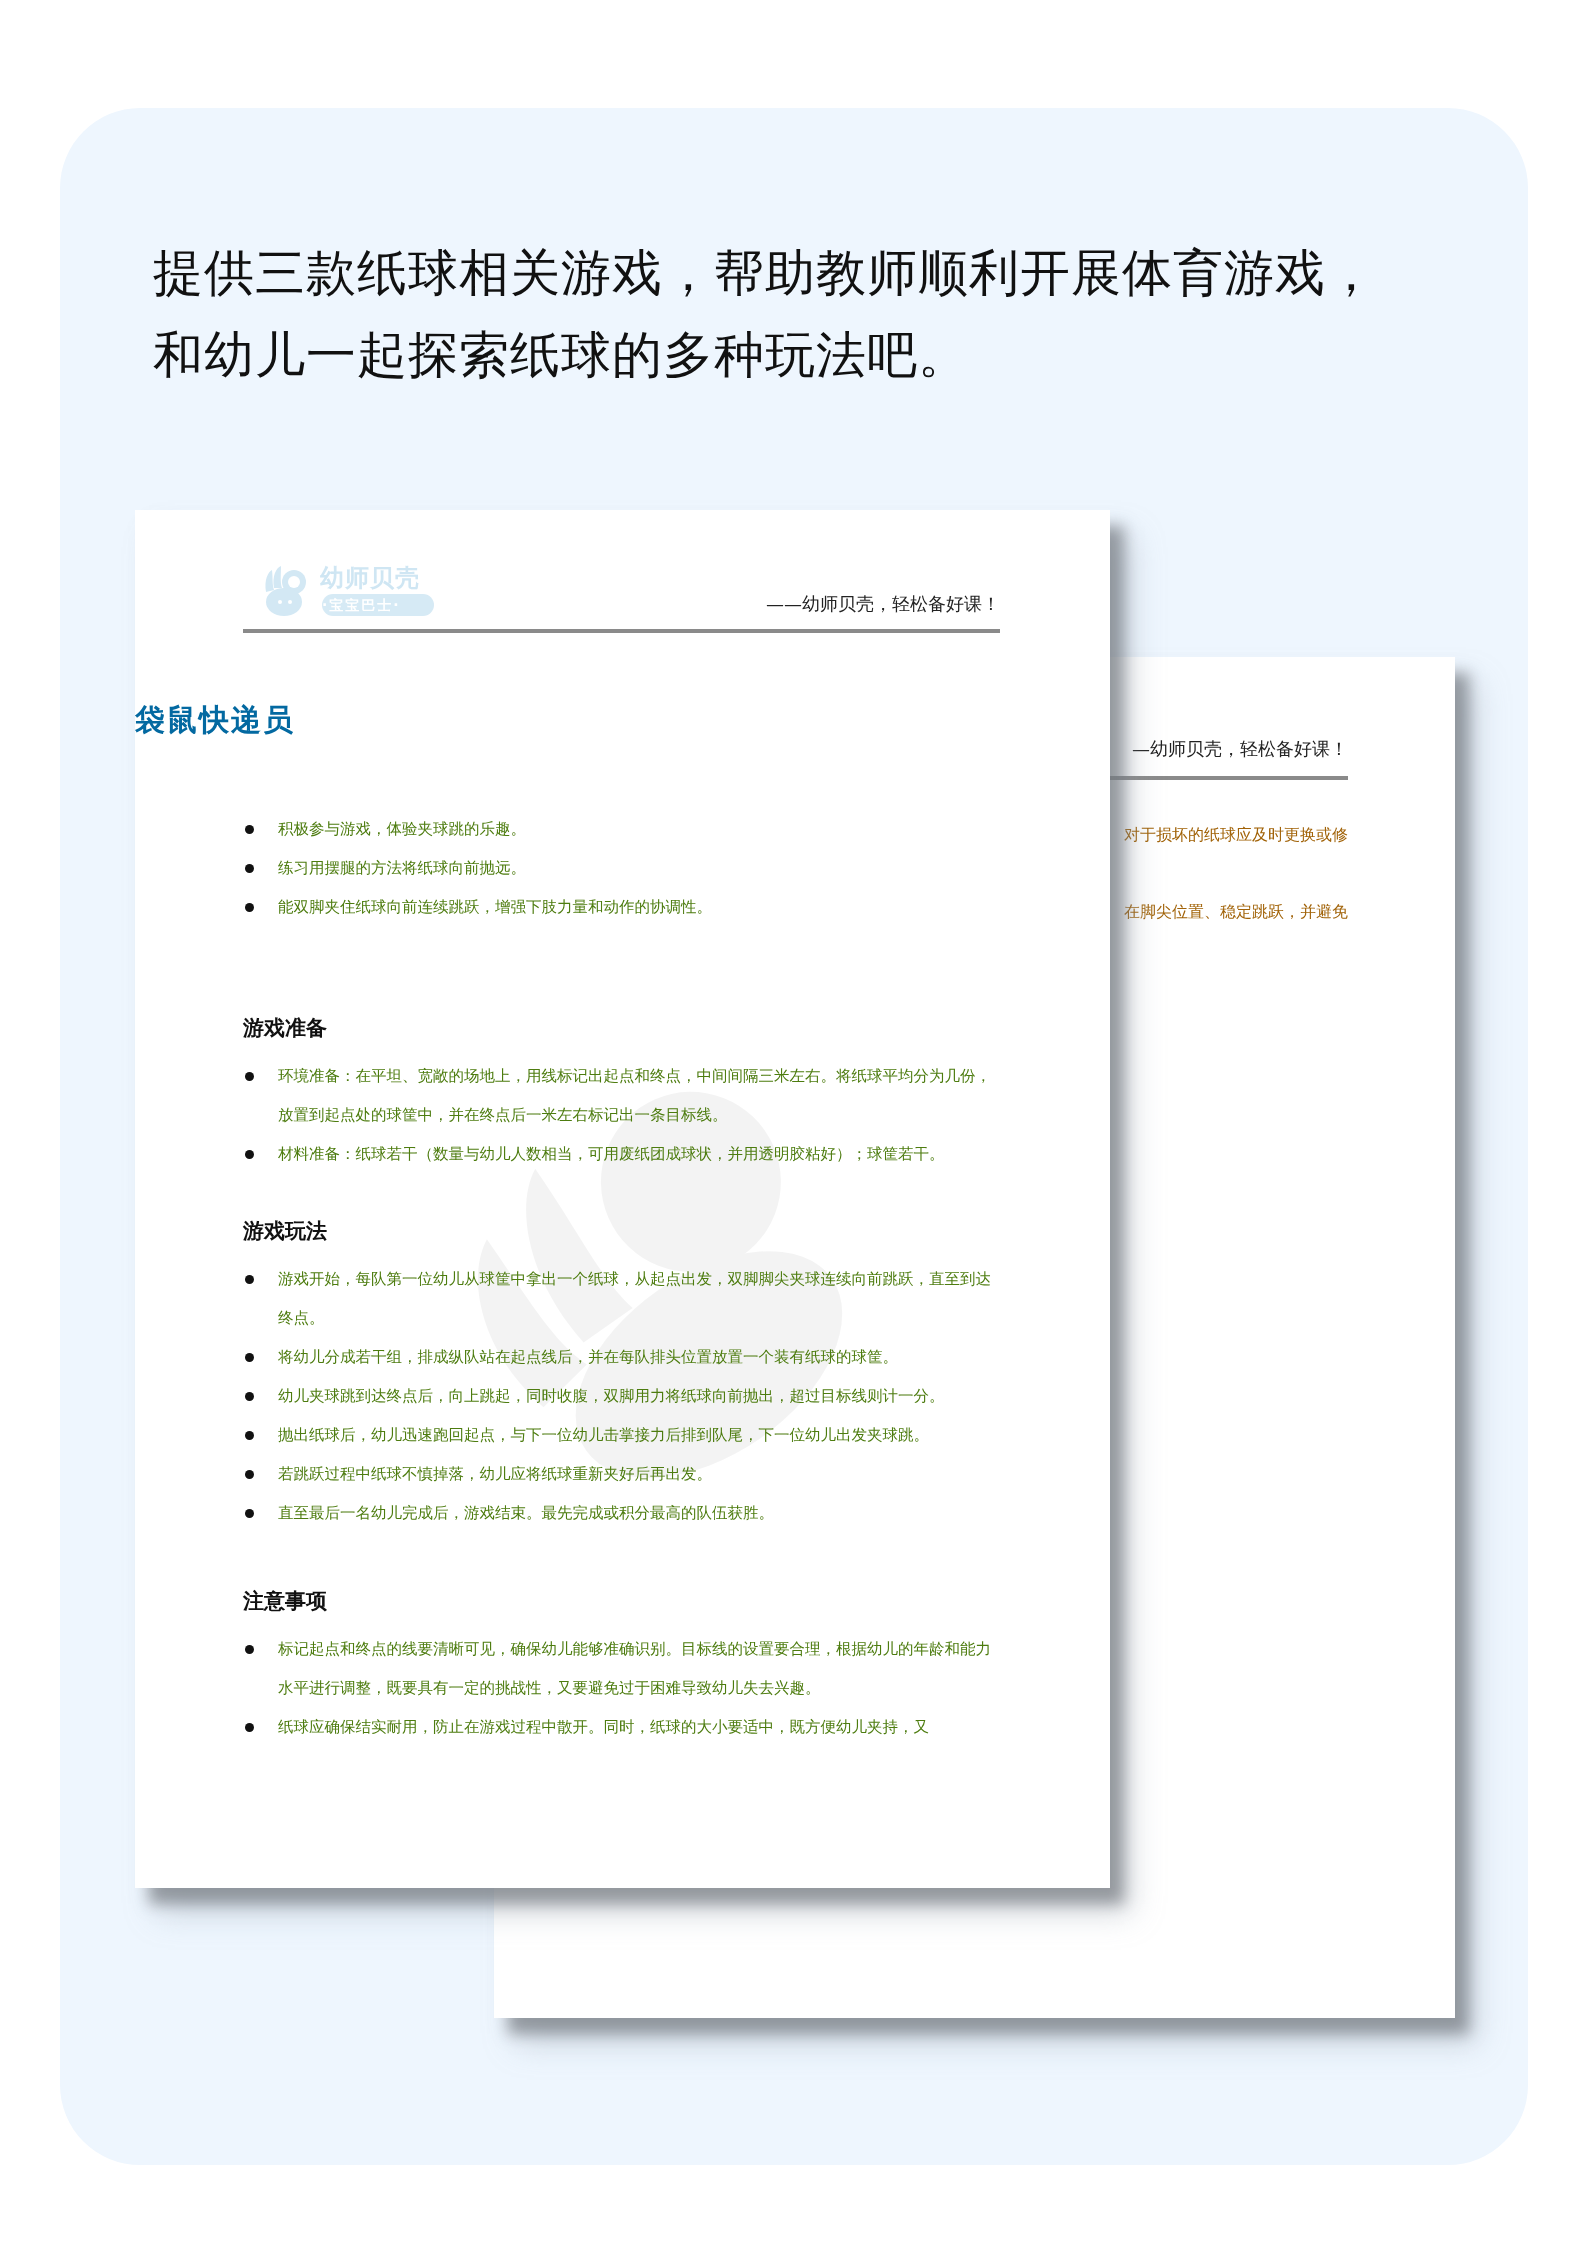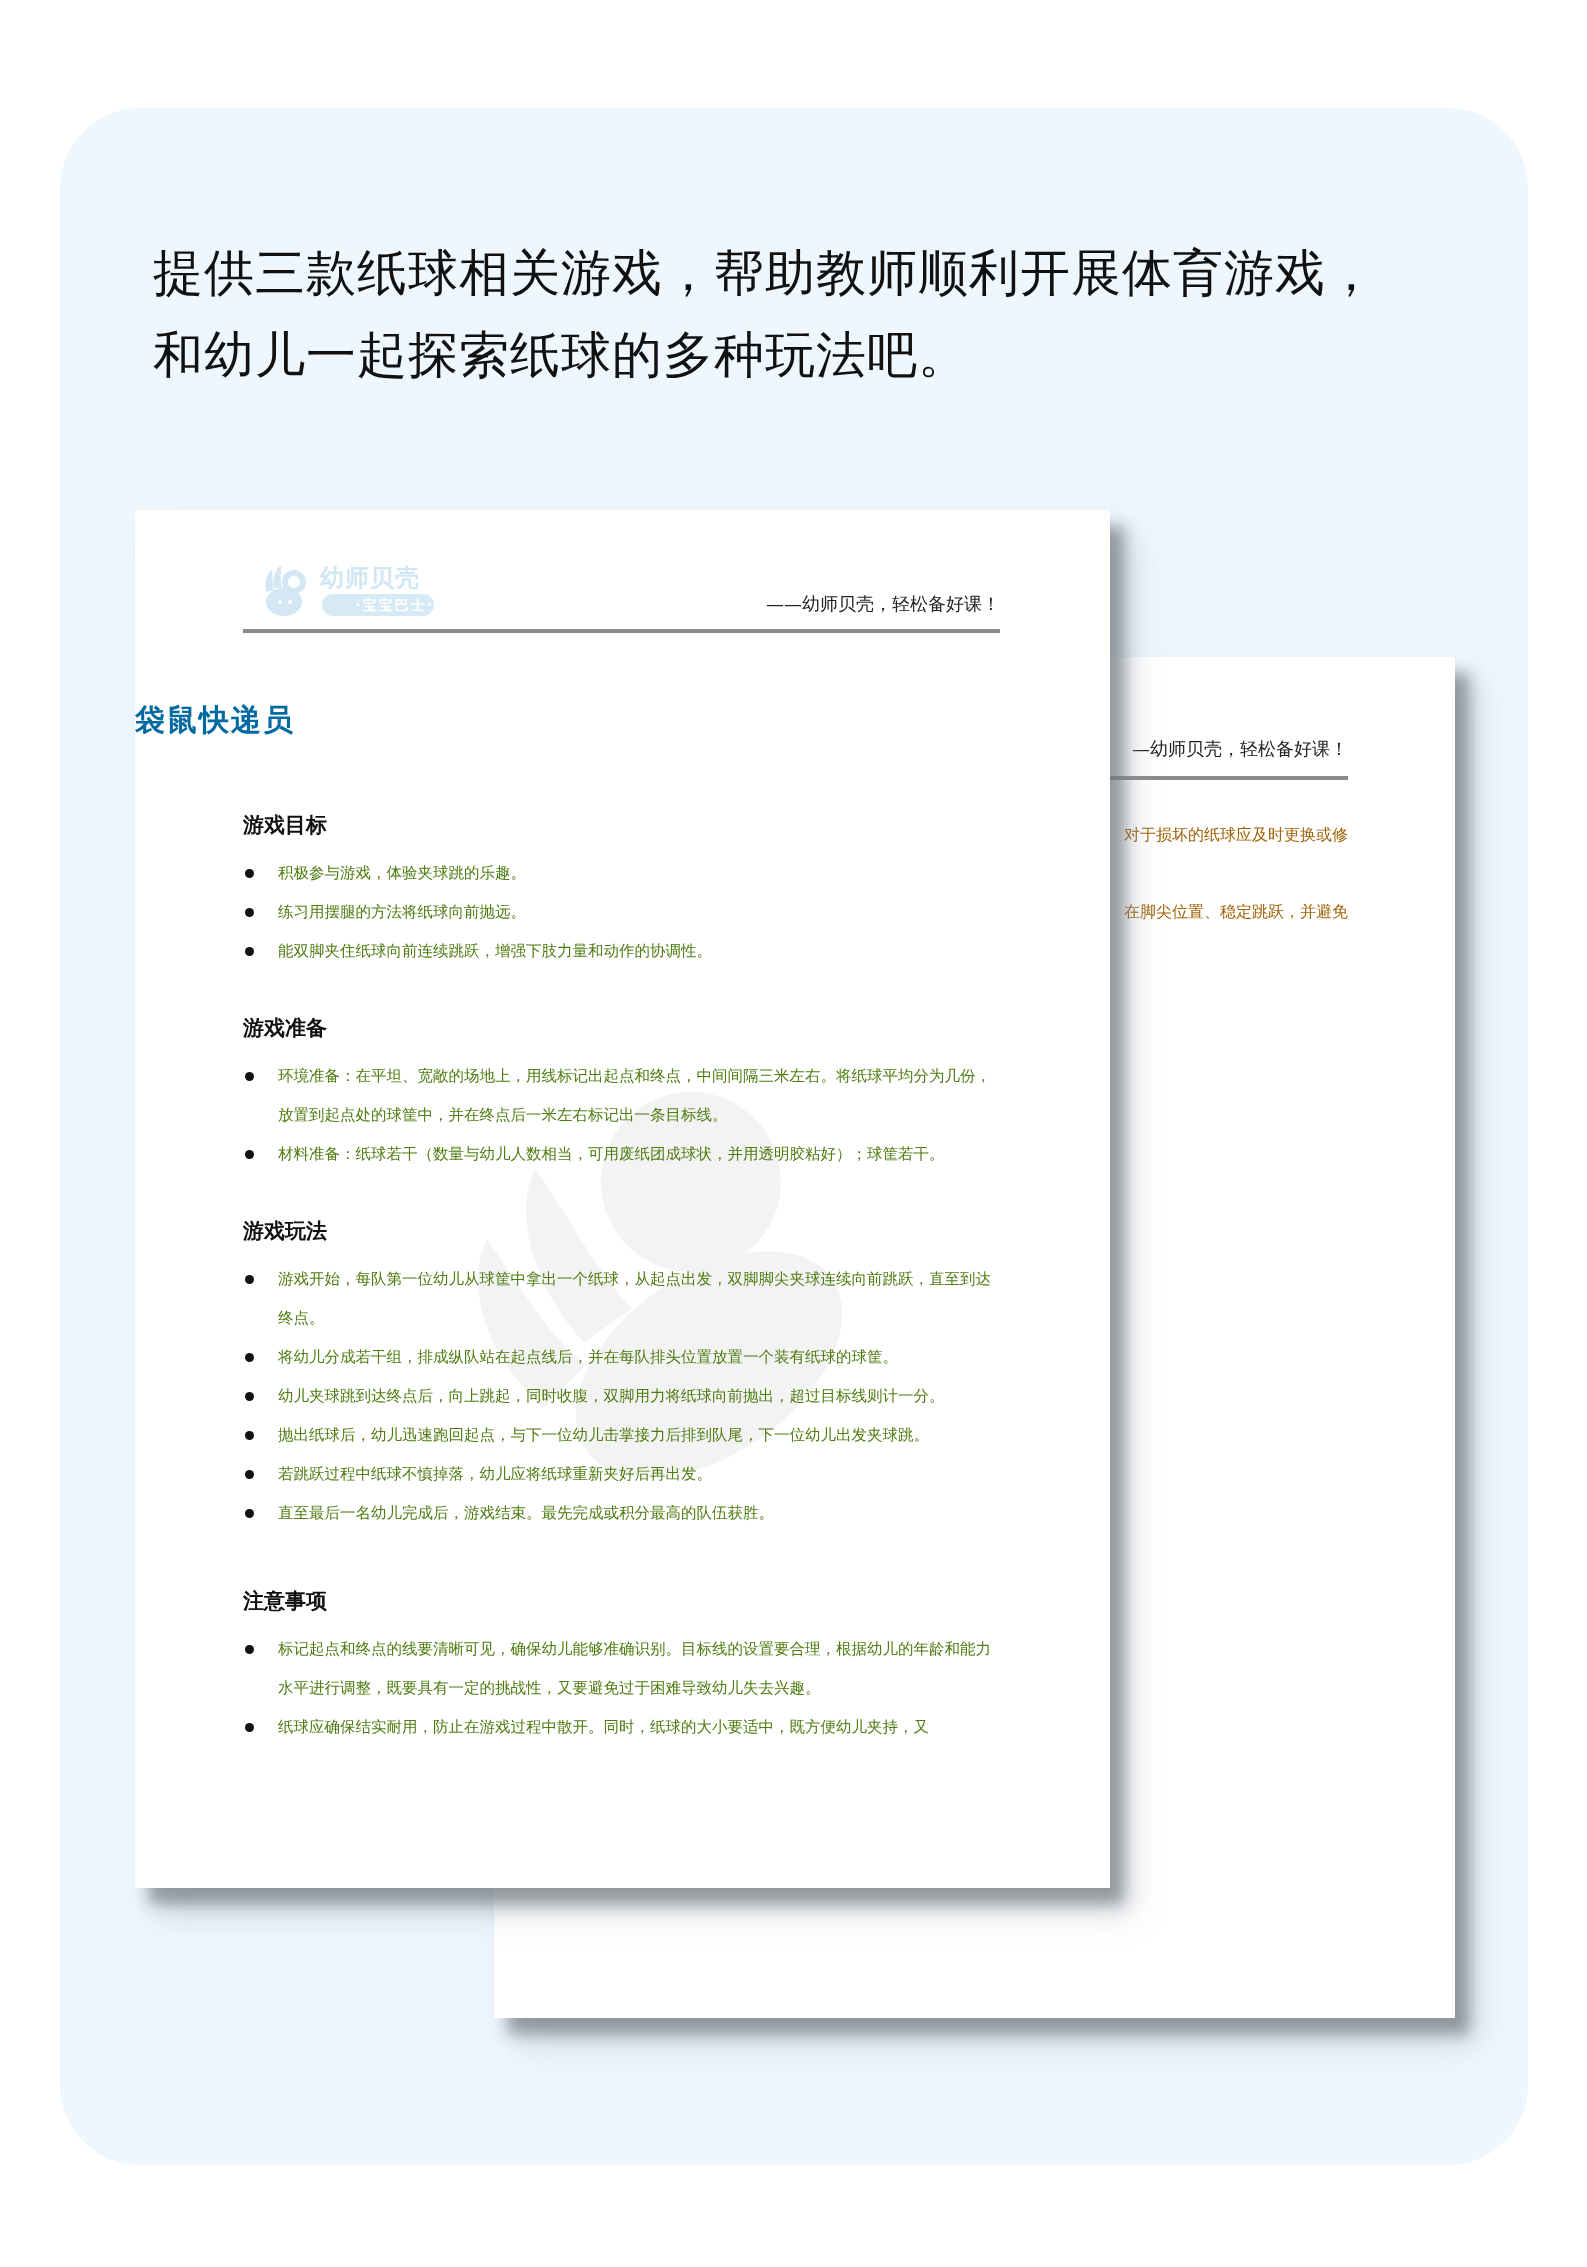--- a/index.html
+++ b/index.html
@@ -39,21 +39,21 @@
     
     .logo { position: absolute; left: 125px; top: 50px; width: 175px; height: 60px; }
     .logo-icon { position: absolute; left: 0; top: 2px; width: 56px; height: 56px; }
     .logo-name {
       position: absolute; left: 60px; top: 2px; font-size: 24px; font-weight: bold;
       color: #cfe6f3; letter-spacing: 1px; white-space: nowrap;
     }
     .logo-sub {
       position: absolute; left: 62px; top: 34px; width: 112px; height: 22px; border-radius: 11px;
       background: #d6eaf5; color: #ffffff; font-size: 14px; font-weight: bold;
-      text-align: right; line-height: 22px; letter-spacing: 2px; white-space: nowrap;
+      text-align: left; line-height: 22px; letter-spacing: 2px; white-space: nowrap;
     }
     .tagline {
       position: absolute; right: 110px; top: 82px; font-size: 18px; color: #222; white-space: nowrap;
     }
     .header-rule { position: absolute; left: 108px; top: 119px; width: 757px; height: 4px; background: #8a8a8a; }
 
     .watermark {
       position: absolute; left: 300px; top: 520px; width: 520px; height: 420px;
       opacity: 0.045; transform: rotate(-35deg); pointer-events: none;
     }
@@ -117,21 +117,20 @@
     <path d="M40 260 C20 180 50 110 90 90 C90 160 85 210 100 250 Z" fill="#000"></path>
     <path d="M110 230 C100 150 130 80 170 60 C170 130 160 190 170 230 Z" fill="#000"></path>
     <circle cx="290" cy="160" r="90" fill="#000"></circle>
     <ellipse cx="200" cy="320" rx="150" ry="90" fill="#000"></ellipse>
   </svg>
 
   <div class="doc-title">袋鼠快递员</div>
 
   <div class="content">
     <div class="section sec-goals">
-      <h2>游戏目标</h2>
       <ul>
         <li>积极参与游戏，体验夹球跳的乐趣。</li>
         <li>练习用摆腿的方法将纸球向前抛远。</li>
         <li>能双脚夹住纸球向前连续跳跃，增强下肢力量和动作的协调性。</li>
       </ul>
     </div>
     <div class="section sec-prep">
       <h2>游戏准备</h2>
       <ul>
         <li>环境准备：在平坦、宽敞的场地上，用线标记出起点和终点，中间间隔三米左右。将纸球平均分为几份，放置到起点处的球筐中，并在终点后一米左右标记出一条目标线。</li>

